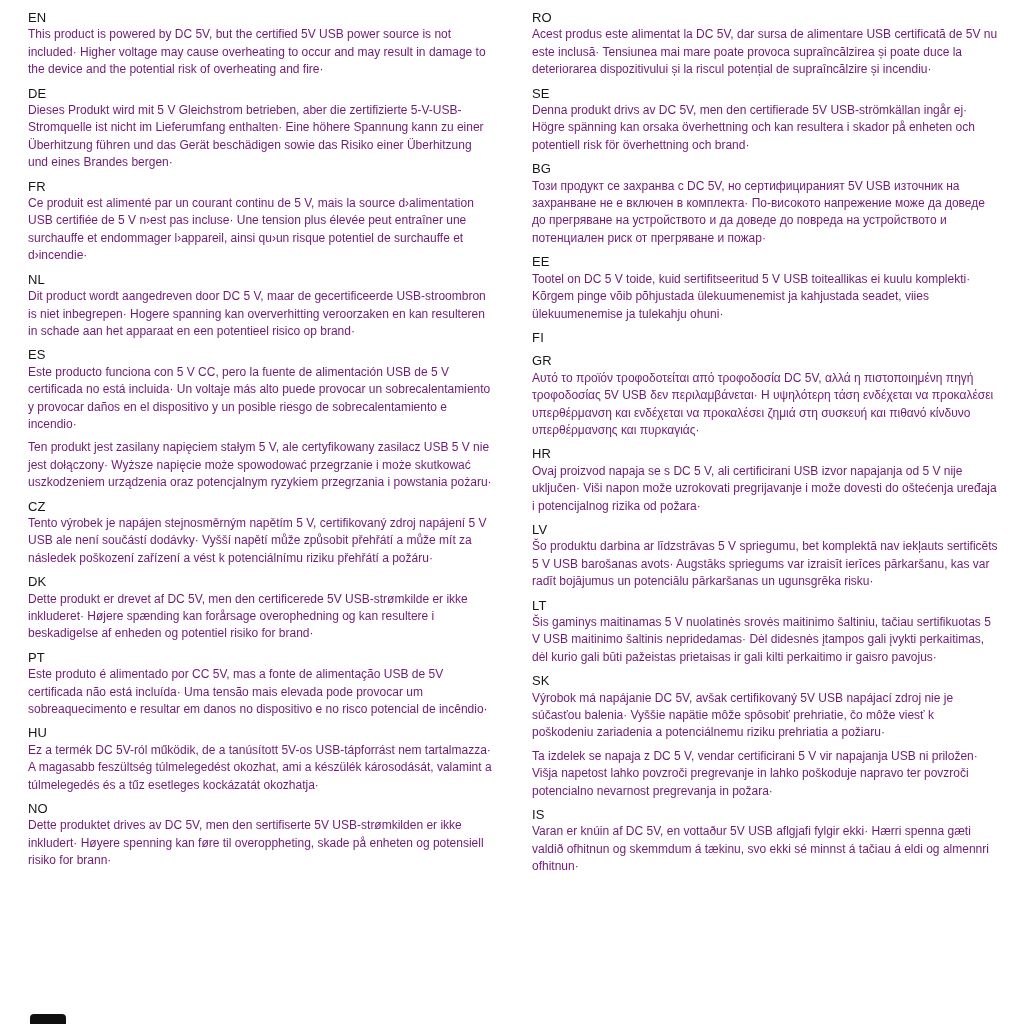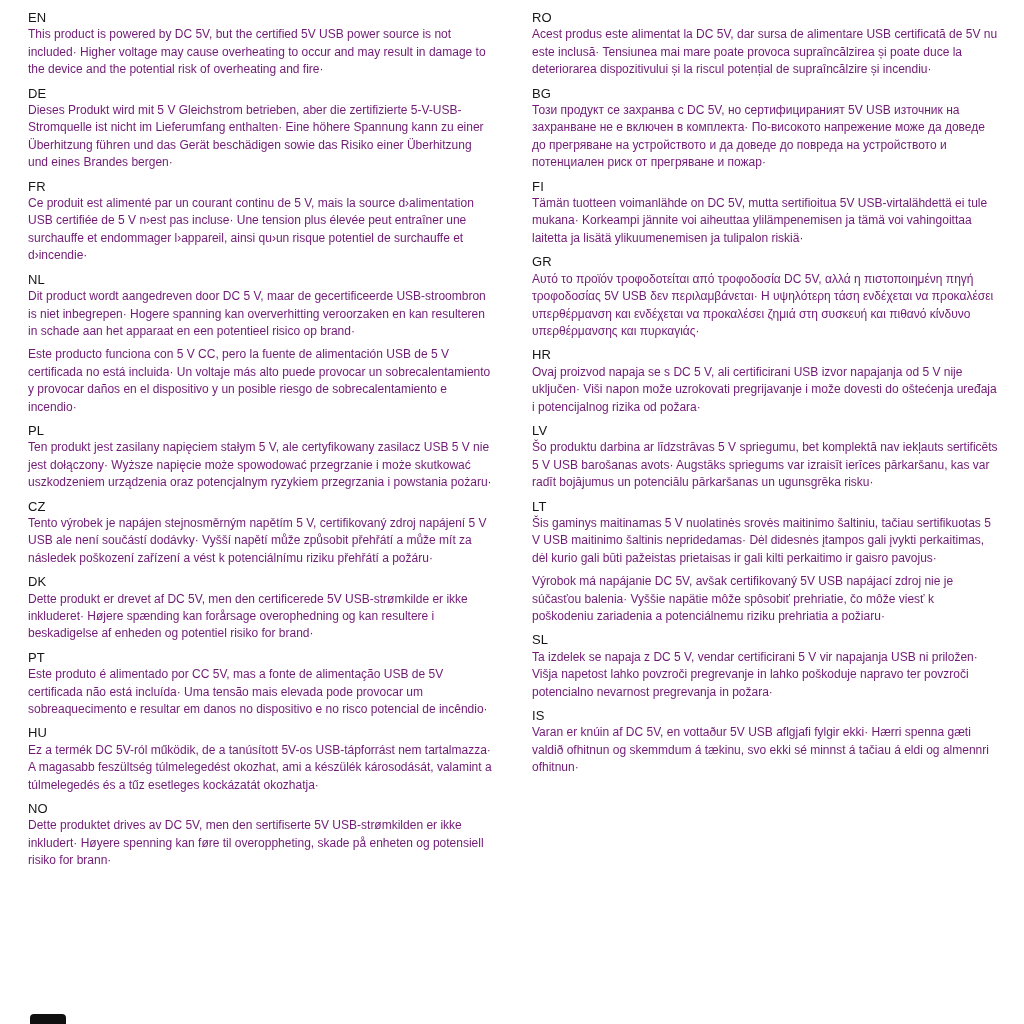--- a/index.html
+++ b/index.html
@@ -71,28 +71,28 @@
     <div class="lang-code">FR</div>
     <div class="lang-text">Ce produit est alimenté par un courant continu de 5 V, mais la source d›alimentation USB certifiée de 5 V n›est pas incluse· Une tension plus élevée peut entraîner une surchauffe et endommager l›appareil, ainsi qu›un risque potentiel de surchauffe et d›incendie·</div>
   </div>
 
   <div class="lang-section">
     <div class="lang-code">NL</div>
     <div class="lang-text">Dit product wordt aangedreven door DC 5 V, maar de gecertificeerde USB-stroombron is niet inbegrepen· Hogere spanning kan oververhitting veroorzaken en kan resulteren in schade aan het apparaat en een potentieel risico op brand·</div>
   </div>
 
   <div class="lang-section">
+    <div class="lang-code">ES</div>
     <div class="lang-text">Este producto funciona con 5 V CC, pero la fuente de alimentación USB de 5 V certificada no está incluida· Un voltaje más alto puede provocar un sobrecalentamiento y provocar daños en el dispositivo y un posible riesgo de sobrecalentamiento e incendio·</div>
   </div>
 
   <div class="lang-section">
   </div>
 
   <div class="lang-section">
-    <div class="lang-code">PL</div>
     <div class="lang-text">Ten produkt jest zasilany napięciem stałym 5 V, ale certyfikowany zasilacz USB 5 V nie jest dołączony· Wyższe napięcie może spowodować przegrzanie i może skutkować uszkodzeniem urządzenia oraz potencjalnym ryzykiem przegrzania i powstania pożaru·</div>
   </div>
 
   <div class="lang-section">
     <div class="lang-code">CZ</div>
     <div class="lang-text">Tento výrobek je napájen stejnosměrným napětím 5 V, certifikovaný zdroj napájení 5 V USB ale není součástí dodávky· Vyšší napětí může způsobit přehřátí a může mít za následek poškození zařízení a vést k potenciálnímu riziku přehřátí a požáru·</div>
   </div>
 
   <div class="lang-section">
     <div class="lang-code">DK</div>
@@ -113,30 +113,37 @@
     <div class="lang-code">NO</div>
     <div class="lang-text">Dette produktet drives av DC 5V, men den sertifiserte 5V USB-strømkilden er ikke inkludert· Høyere spenning kan føre til overoppheting, skade på enheten og potensiell risiko for brann·</div>
   </div>
 </div>
   <div class="col">
   <div class="lang-section">
     <div class="lang-code">RO</div>
     <div class="lang-text">Acest produs este alimentat la DC 5V, dar sursa de alimentare USB certificată de 5V nu este inclusă· Tensiunea mai mare poate provoca supraîncălzirea și poate duce la deteriorarea dispozitivului și la riscul potențial de supraîncălzire și incendiu·</div>
   </div>
 
+  <div class="lang-section">
+    <div class="lang-code">SE</div>
+    <div class="lang-text">Denna produkt drivs av DC 5V, men den certifierade 5V USB-strömkällan ingår ej· Högre spänning kan orsaka överhettning och kan resultera i skador på enheten och potentiell risk för överhettning och brand·</div>
+  </div>
 
   <div class="lang-section">
     <div class="lang-code">BG</div>
     <div class="lang-text">Този продукт се захранва с DC 5V, но сертифицираният 5V USB източник на захранване не е включен в комплекта· По-високото напрежение може да доведе до прегряване на устройството и да доведе до повреда на устройството и потенциален риск от прегряване и пожар·</div>
   </div>
 
+  <div class="lang-section">
+    <div class="lang-code">EE</div>
+    <div class="lang-text">Tootel on DC 5 V toide, kuid sertifitseeritud 5 V USB toiteallikas ei kuulu komplekti· Kõrgem pinge võib põhjustada ülekuumenemist ja kahjustada seadet, viies ülekuumenemise ja tulekahju ohuni·</div>
+  </div>
 
   <div class="lang-section">
     <div class="lang-code">FI</div>
-    <div class="lang-text">Tämän tuotteen voimanlähde on DC 5V, mutta sertifioitua 5V USB-virtalähdettä ei tule mukana· Korkeampi jännite voi aiheuttaa ylilämpenemisen ja tämä voi vahingoittaa laitetta ja lisätä ylikuumenemisen ja tulipalon riskiä·</div>
   </div>
 
   <div class="lang-section">
     <div class="lang-code">GR</div>
     <div class="lang-text">Αυτό το προϊόν τροφοδοτείται από τροφοδοσία DC 5V, αλλά η πιστοποιημένη πηγή τροφοδοσίας 5V USB δεν περιλαμβάνεται· Η υψηλότερη τάση ενδέχεται να προκαλέσει υπερθέρμανση και ενδέχεται να προκαλέσει ζημιά στη συσκευή και πιθανό κίνδυνο υπερθέρμανσης και πυρκαγιάς·</div>
   </div>
 
   <div class="lang-section">
     <div class="lang-code">HR</div>
     <div class="lang-text">Ovaj proizvod napaja se s DC 5 V, ali certificirani USB izvor napajanja od 5 V nije uključen· Viši napon može uzrokovati pregrijavanje i može dovesti do oštećenja uređaja i potencijalnog rizika od požara·</div>
@@ -146,25 +153,25 @@
     <div class="lang-code">LV</div>
     <div class="lang-text">Šo produktu darbina ar līdzstrāvas 5 V spriegumu, bet komplektā nav iekļauts sertificēts 5 V USB barošanas avots· Augstāks spriegums var izraisīt ierīces pārkaršanu, kas var radīt bojājumus un potenciālu pārkaršanas un ugunsgrēka risku·</div>
   </div>
 
   <div class="lang-section">
     <div class="lang-code">LT</div>
     <div class="lang-text">Šis gaminys maitinamas 5 V nuolatinės srovės maitinimo šaltiniu, tačiau sertifikuotas 5 V USB maitinimo šaltinis nepridedamas· Dėl didesnės įtampos gali įvykti perkaitimas, dėl kurio gali būti pažeistas prietaisas ir gali kilti perkaitimo ir gaisro pavojus·</div>
   </div>
 
   <div class="lang-section">
+    <div class="lang-code">SK</div>
     <div class="lang-text">Výrobok má napájanie DC 5V, avšak certifikovaný 5V USB napájací zdroj nie je súčasťou balenia· Vyššie napätie môže spôsobiť prehriatie, čo môže viesť k poškodeniu zariadenia a potenciálnemu riziku prehriatia a požiaru·</div>
   </div>
 
   <div class="lang-section">
-    <div class="lang-code">SL</div>
     <div class="lang-text">Ta izdelek se napaja z DC 5 V, vendar certificirani 5 V vir napajanja USB ni priložen· Višja napetost lahko povzroči pregrevanje in lahko poškoduje napravo ter povzroči potencialno nevarnost pregrevanja in požara·</div>
   </div>
 
   <div class="lang-section">
     <div class="lang-code">IS</div>
     <div class="lang-text">Varan er knúin af DC 5V, en vottaður 5V USB aflgjafi fylgir ekki· Hærri spenna gæti valdið ofhitnun og skemmdum á tækinu, svo ekki sé minnst á tačiau á eldi og almennri ofhitnun·</div>
   </div>
 </div>
 </div>
 

